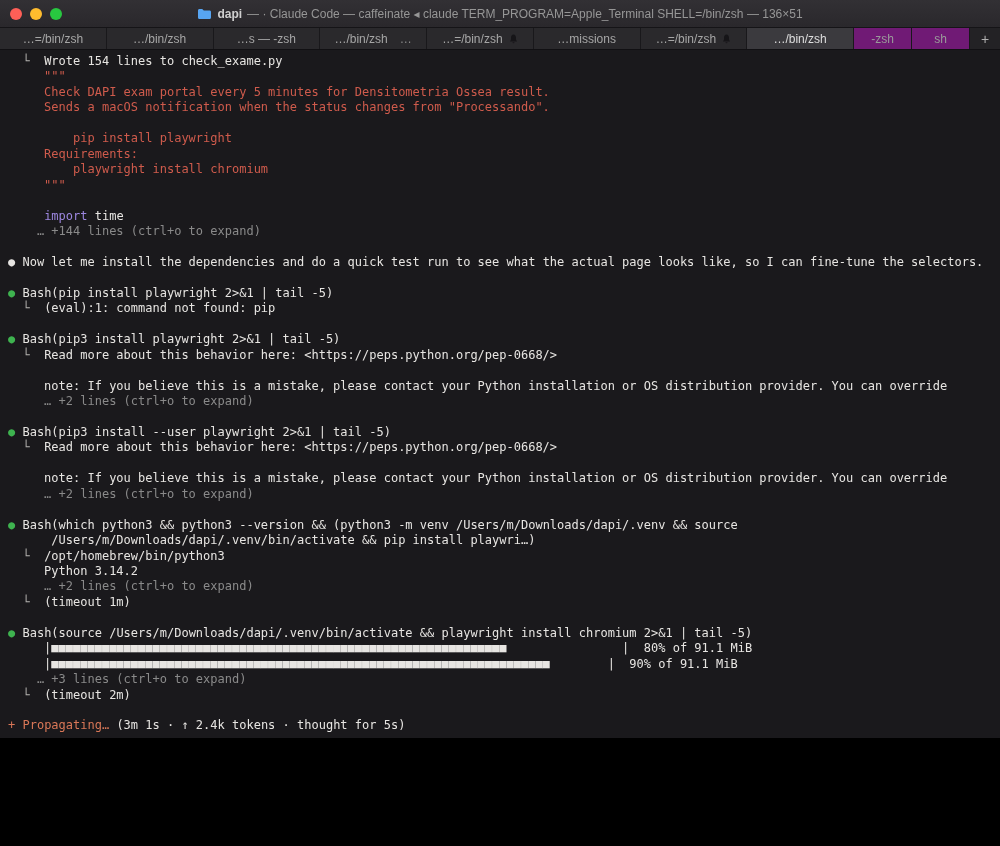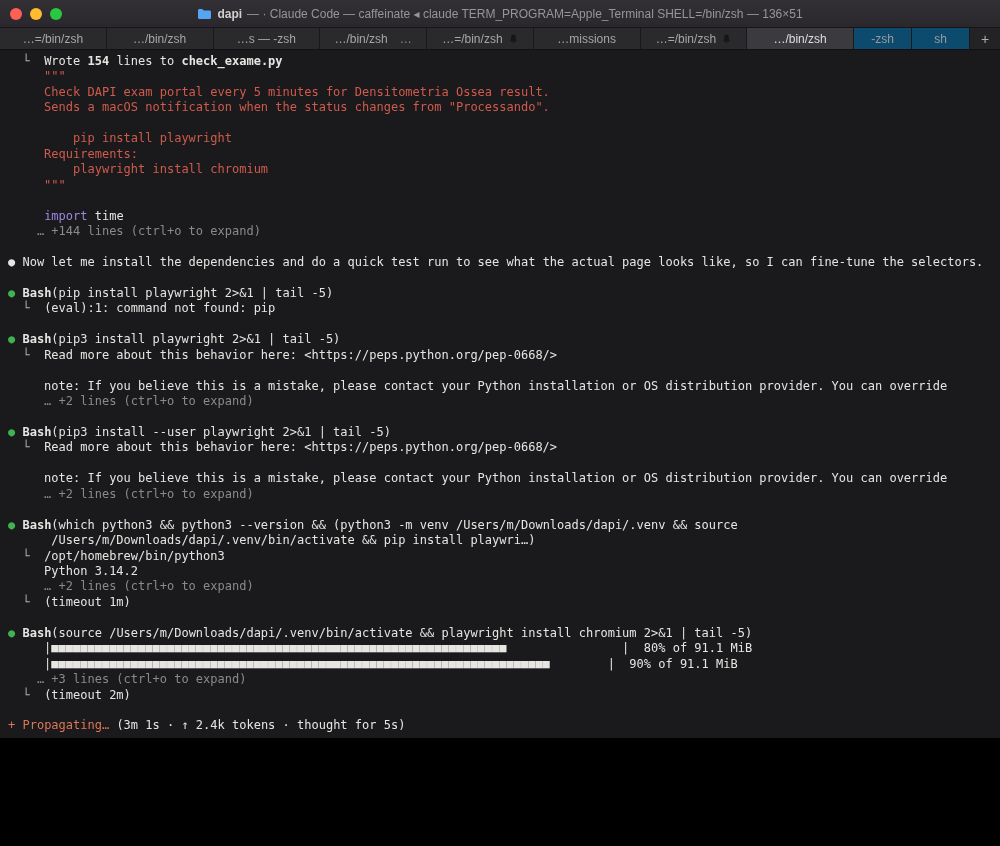--- a/index.html
+++ b/index.html
@@ -17,30 +17,30 @@
   .lights{position:absolute;left:10px;top:0;height:28px;display:flex;align-items:center;gap:8px;}
   .light{width:12px;height:12px;border-radius:50%;display:inline-block;}
   .titletext{width:100%;text-align:center;font-size:12px;color:#969696;white-space:nowrap;display:flex;justify-content:center;align-items:center;gap:5px;}
   .titletext .tname{font-weight:bold;color:#cfcfcf;}
   .foldericon{display:inline-flex;align-items:center;}
 
   
   .tabbar{height:22px;flex:0 0 22px;background:#232225;display:flex;align-items:stretch;border-bottom:1px solid #111013;}
   .tab{flex:1 1 0;min-width:0;background:#2a292c;border-right:1px solid #19181b;display:flex;align-items:center;justify-content:center;font-size:12px;color:#a6a6a6;white-space:nowrap;overflow:hidden;cursor:default;}
   .tab.active{background:#3b3a3e;color:#dedede;}
-  .tab.narrow{flex:0 0 58px;background:#0c4a6e;color:#9a9a9a;}
+  .tab.narrow{flex:0 0 58px;background:#701a75;color:#9a9a9a;}
   .tab-label{overflow:hidden;text-overflow:ellipsis;}
   .bell{margin-left:6px;display:inline-flex;align-items:center;}
   .tab-suffix{margin-left:12px;color:#8a8a8a;}
   .newtab{flex:0 0 30px;display:flex;align-items:center;justify-content:center;color:#b0b0b0;font-size:14px;background:#232225;}
 
   
   .terminal{flex:1 1 auto;background:var(--bg);padding:4px 8px 0 8px;font-family:"DejaVu Sans Mono","Liberation Mono",monospace;font-size:12px;color:var(--fg);overflow:hidden;}
   .tline{white-space:pre;line-height:15.45px;min-height:15.45px;}
-  .b{font-weight:bold;margin-top:9px;}
+  .b{font-weight:normal;margin-top:9px;}
   .red{color:var(--red);}
   .purple{color:var(--purple);}
   .dim{color:var(--dim);}
   .green{color:var(--green);}
   .mark{color:var(--mark);}
   .claude{color:var(--claude);}
   .warn{color:var(--warn);}
 
   .inputbox{margin:26px 2px 0 2px;border:1px solid #414146;border-radius:4px;padding:7px 8px;display:flex;align-items:center;}
   .prompt-chevron{color:var(--fg);line-height:15px;}

